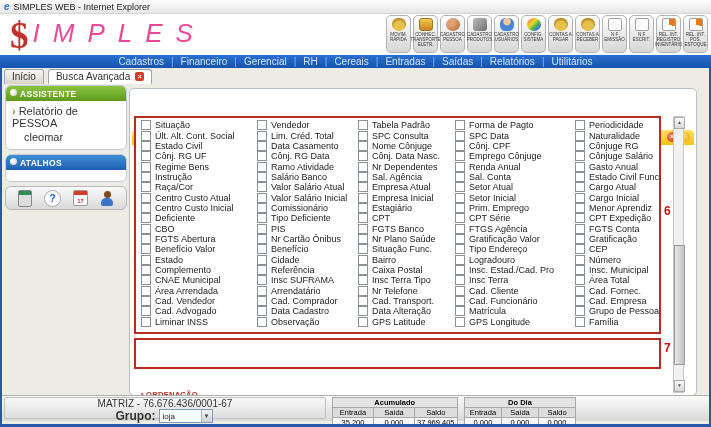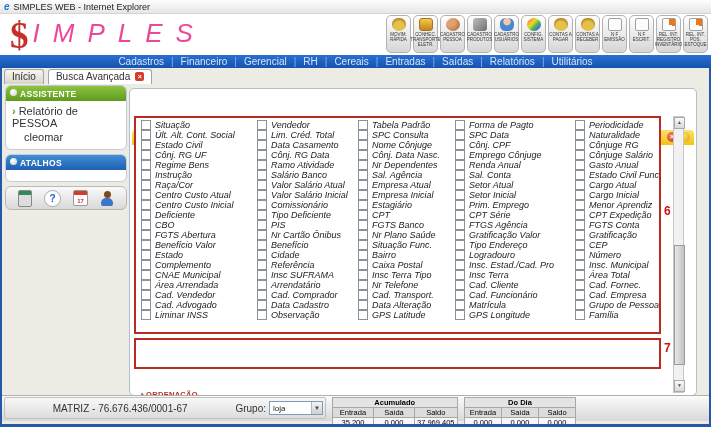--- a/index.html
+++ b/index.html
@@ -92,21 +92,21 @@
     border-radius:50%;background:radial-gradient(circle at 35% 35%,#ffb060,#e07010);}
   .hdr-btns{position:absolute;right:4px;top:2px;display:flex;gap:3px;}
   .hdr-btn{width:10px;height:10px;border-radius:50%;font-size:7px;line-height:10px;
     text-align:center;color:#fff;font-weight:bold;cursor:pointer;}
   .hdr-close{background:radial-gradient(circle at 35% 35%,#f08060,#c83018);}
   .hdr-collapse{background:radial-gradient(circle at 35% 35%,#ffe070,#d8a800);}
 
   
   .fields-box{position:absolute;left:4px;top:27px;width:527px;height:218px;
     border:2px solid #b92b20;box-sizing:border-box;background:#fff;
-    display:flex;padding:2px 0 12px 5px;font-style:italic;}
+    display:flex;padding:2px 0 5px 5px;}
   .fcol{display:flex;flex-direction:column;}
   .fcol-0{width:116px;} .fcol-1{width:101px;} .fcol-2{width:97px;} .fcol-3{width:120px;} .fcol-4{width:82px;}
   .field{height:10.55px;display:flex;align-items:center;gap:4px;font-size:9px;color:#222;
     white-space:nowrap;cursor:pointer;}
   .cbx{width:8px;height:8px;border:1px solid #8a9199;background:#fff;flex:none;box-sizing:content-box;}
 
   .annotation{position:absolute;color:#cc1111;font-weight:bold;font-size:12px;}
   .ann-6{left:534px;top:115px;}
   .ann-7{left:534px;top:252px;}
 
@@ -133,24 +133,24 @@
   .combo-value{padding-left:3px;white-space:nowrap;overflow:hidden;}
   .combo-arrow{width:11px;height:13px;background:linear-gradient(#f4f4f4,#d0d0d0);
     border-left:1px solid #aab8c8;font-size:6px;line-height:13px;text-align:center;color:#444;flex:none;}
   .combo-field{width:80px;}
   .combo-dir{width:56px;margin-left:30px;}
 
   
   .statusbar{position:absolute;left:0;right:0;bottom:3px;height:25px;
     background:linear-gradient(#fbfbfb,#d8d8d8);border-top:1px solid #b0b0b0;}
   .company-cell{position:absolute;left:2px;top:1px;width:322px;height:22px;
-    border:1px solid #c0c0c0;border-radius:2px;display:flex;align-items:center;box-sizing:border-box;}
+    border:1px solid #c0c0c0;border-radius:2px;display:flex;align-items:center;box-sizing:border-box;flex-direction:column;}
   .company-text{flex:1;text-align:center;font-size:10px;color:#333;}
   .grupo-wrap{display:flex;align-items:center;gap:3px;padding-right:2px;}
-  .grupo-label{font-size:10px;font-weight:normal;color:#333;}
+  .grupo-label{font-size:12px;font-weight:bold;color:#333;}
   .combo-grupo{width:52px;height:12px;font-size:8px;}
   .combo-grupo .combo-arrow{height:12px;line-height:12px;width:10px;}
   .stat-table{position:absolute;top:1px;border-collapse:collapse;}
   .stat-acc{left:330px;}
   .stat-dd{left:462px;}
   .stat-table td{border:1px solid #a8a8a8;font-size:7.5px;text-align:center;padding:0 2px;height:7px;}
   .stat-title td{background:#e4e4e4;font-weight:bold;}
   .stat-head td{background:#dcdcdc;}
   .stat-vals td{background:#f7f7f7;}
   .stat-acc td{min-width:36px;}

